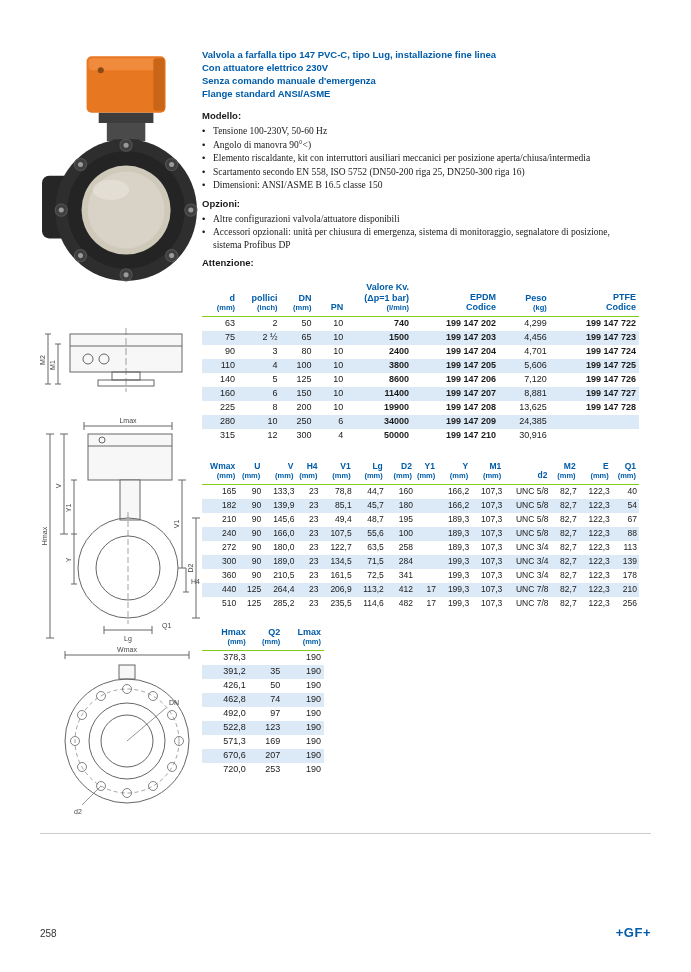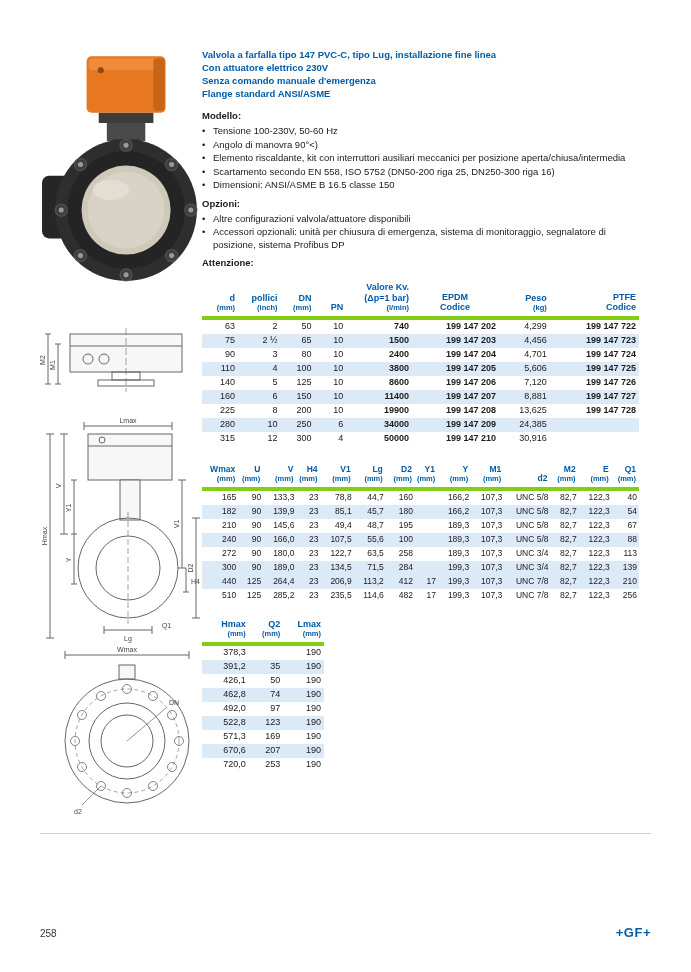--- a/index.html
+++ b/index.html
@@ -15,29 +15,29 @@
   .drawing-3 { left:42px; top:645px; }
   svg text { font-family:"Liberation Sans", sans-serif; font-size:7px; fill:#444; }
 
   
   .right-col { position:absolute; left:202px; top:48px; width:437px; }
   .title-block { margin-bottom:10px; }
   .title-line { color:var(--brand-blue,#005CA9); font-weight:bold; font-size:9.5px; line-height:13px; }
   .sec-title { font-weight:bold; font-size:9.5px; line-height:12px; margin:6px 0 3px; }
   .bullet-row { display:flex; font-size:9.5px; line-height:12.5px; margin-bottom:1px; }
   .bullet-row .dot { width:11px; flex:0 0 11px; }
-  .bullet-row .bt { flex:1; }
+  .bullet-row .bt { flex:1;font-family:Liberation Serif, serif; }
   .para { font-size:9.5px; line-height:12.5px; }
 
   
   .tbl-wrap-1 { margin-top:13px; }
   .tbl-wrap-2 { margin-top:18px; }
   .tbl-wrap-3 { margin-top:16px; width:122px; }
   table.dt { border-collapse:collapse; table-layout:fixed; width:100%; }
-  .dt th { vertical-align:bottom; text-align:right; padding:0 3px 3px 2px; border-bottom:4px solid #84cc16; }
+  .dt th { vertical-align:bottom; text-align:right; padding:0 3px 3px 2px; border-bottom:1px solid #84cc16; }
   .thm { color:var(--brand-blue,#005CA9); font-weight:bold; font-size:9px; line-height:10.5px; white-space:nowrap; }
   .ths { color:var(--brand-blue,#005CA9); font-weight:bold; font-size:7.5px; line-height:9.5px; white-space:nowrap; }
   .dt td { text-align:right; padding:1.5px 3px 1.5px 2px; font-size:9px; line-height:11px; white-space:nowrap; overflow:hidden; }
   .dt tr.stripe td { background:var(--stripe,#DCE9F6); }
   .dt td.b { font-weight:bold; }
   .tbl-wrap-2 .dt td { font-size:8.5px; padding:1.5px 2px; }
   .tbl-wrap-2 .thm { font-size:8.5px; }
 
   
   .divider { position:absolute; left:40px; width:611px; top:833px; border-top:1px solid #cccccc; }
@@ -256,21 +256,21 @@
                 <div class="ths">(mm)</div>
               </th>
               <th style="width: 30px;">
                 <div class="thm">PN</div>
               </th>
               <th style="width: 62px;">
                 <div class="thm">Valore Kv.</div>
                 <div class="thm">(Δp=1 bar)</div>
                 <div class="ths">(l/min)</div>
               </th>
-              <th style="width: 82px; text-align: center;">
+              <th style="width: 82px;">
                 <div class="thm">EPDM</div>
                 <div class="thm">Codice</div>
               </th>
               <th style="width: 48px;">
                 <div class="thm">Peso</div>
                 <div class="ths">(kg)</div>
               </th>
               <th style="width: 84px;">
                 <div class="thm">PTFE</div>
                 <div class="thm">Codice</div>
@@ -522,20 +522,36 @@
               <td>71,5</td>
               <td>284</td>
               <td></td>
               <td>199,3</td>
               <td>107,3</td>
               <td>UNC 3/4</td>
               <td>82,7</td>
               <td>122,3</td>
               <td>139</td>
             </tr>
+            <tr>
+              <td>360</td>
+              <td>90</td>
+              <td>210,5</td>
+              <td>23</td>
+              <td>161,5</td>
+              <td>72,5</td>
+              <td>341</td>
+              <td></td>
+              <td>199,3</td>
+              <td>107,3</td>
+              <td>UNC 3/4</td>
+              <td>82,7</td>
+              <td>122,3</td>
+              <td>178</td>
+            </tr>
             <tr class="stripe">
               <td>440</td>
               <td>125</td>
               <td>264,4</td>
               <td>23</td>
               <td>206,9</td>
               <td>113,2</td>
               <td>412</td>
               <td>17</td>
               <td>199,3</td>

